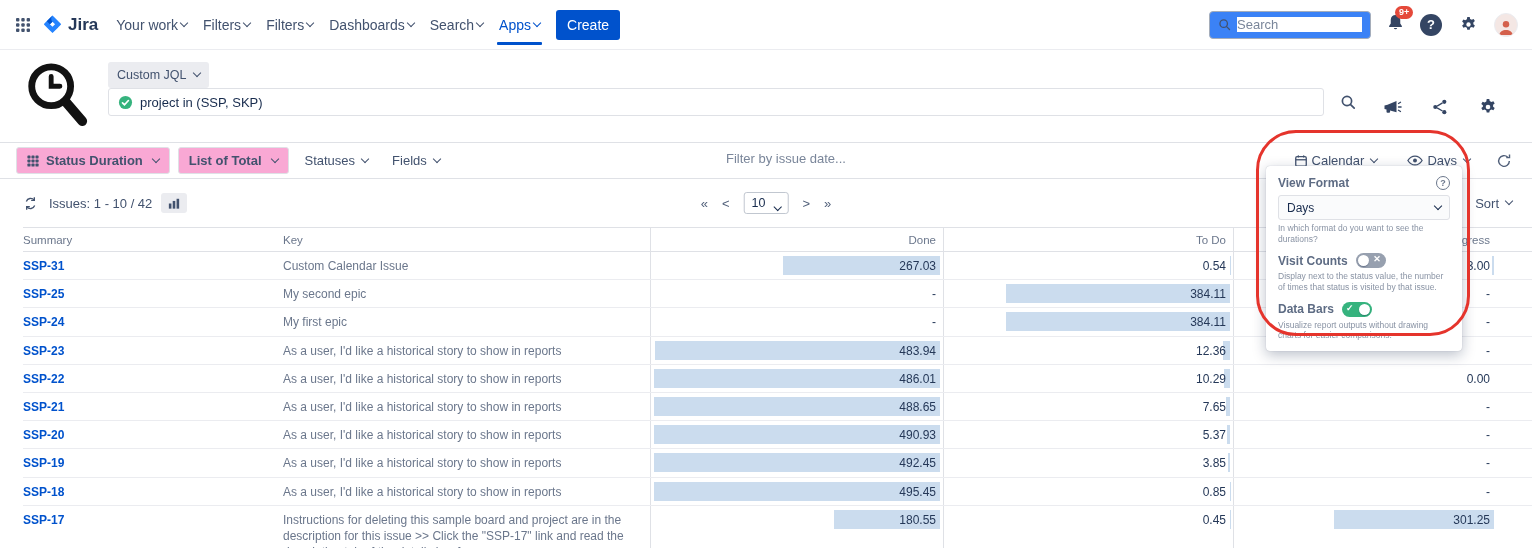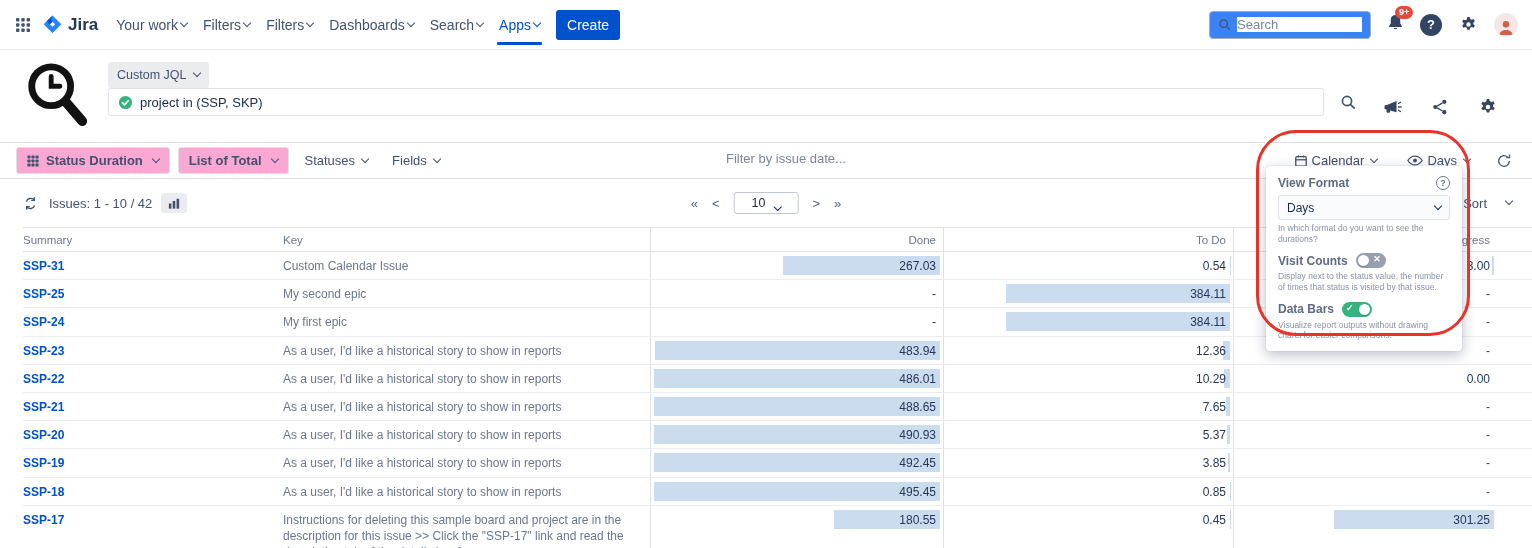--- a/index.html
+++ b/index.html
@@ -75,22 +75,22 @@
   
   .results { position:relative; display:flex; align-items:center; height:48px; padding:0 20px; }
   .res-left { display:flex; align-items:center; gap:9px; font-size:13px; color:#42526E; }
   .chart-btn { width:26px; height:20px; background:#EBECF0; border:none; border-radius:3px;
                display:flex; align-items:center; justify-content:center; cursor:pointer; }
   .pagination { position:absolute; left:50%; top:50%; transform:translate(-50%,-50%);
                 display:flex; align-items:center; gap:14px; font-size:13px; color:#505F79; }
   .pg-arrow { cursor:pointer; font-size:13px; color:#505F79; background:none; border:none;
               font-family:"Liberation Sans", sans-serif; }
   .pg-select { display:flex; align-items:flex-end; gap:6px; border:1px solid #C1C7D0; border-radius:3px;
-              padding:3px 17px; font-size:12.5px; color:#172B4D; cursor:pointer; background:#fff; }
-  .sort-btn { margin-left:auto; display:flex; align-items:center; gap:16px; font-size:13px;
+              padding:3px 7px; font-size:12.5px; color:#172B4D; cursor:pointer; background:#fff; }
+  .sort-btn { margin-left:auto; display:flex; align-items:center; gap:4px; font-size:13px;
               color:#42526E; cursor:pointer; background:none; border:none;
               font-family:"Liberation Sans", sans-serif; }
 
   
   .grid-table { padding-left:23px; }
   .t-row { display:grid; grid-template-columns:260px 367px 293px 290px 264px;
            border-bottom:1px solid #EBECF0; min-height:27px; }
   .t-head { border-top:1px solid #DFE1E6; border-bottom:1px solid #DFE1E6; min-height:25px; }
   .th { font-size:11.5px; color:#6B778C; padding:6px 0 5px 0; }
   .th.num { text-align:right; padding-right:7px; border-left:1px solid #DFE1E6; }

